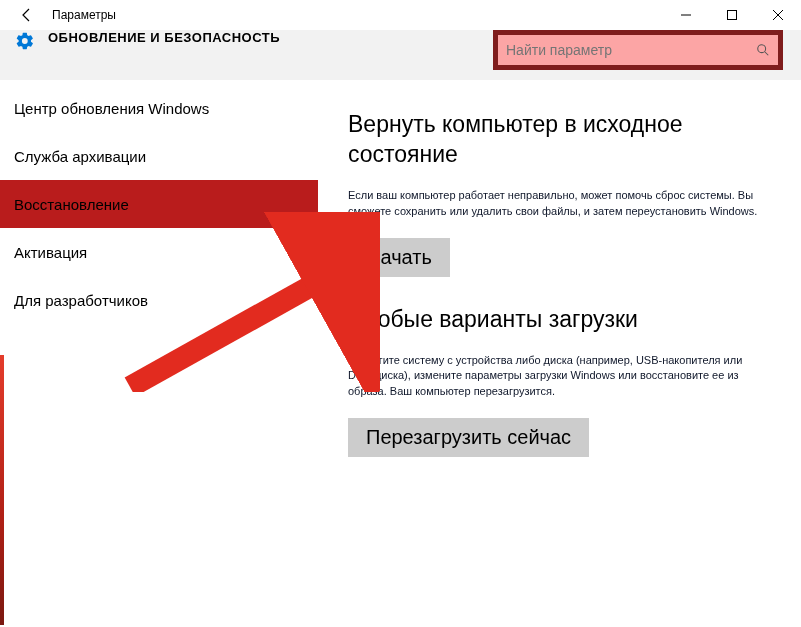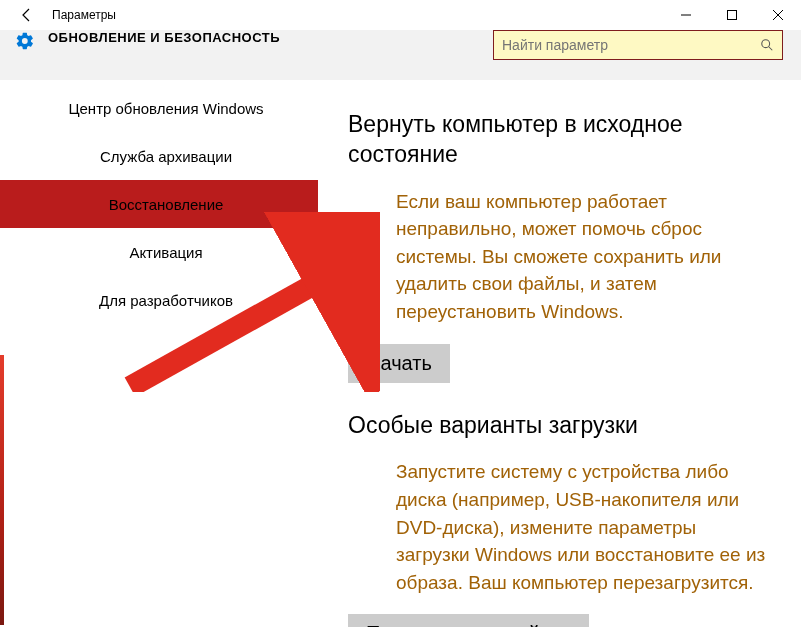--- a/index.html
+++ b/index.html
@@ -8,33 +8,33 @@
 .titlebar { height: 30px; display: flex; align-items: center; padding-left: 12px; background: #fff; }
 .back-btn { width: 30px; height: 30px; display: flex; align-items: center; justify-content: center; cursor: pointer; font-size: 14px; }
 .title-text { font-size: 12px; margin-left: 10px; color: #000; }
 .win-controls { margin-left: auto; display: flex; }
 .win-btn { width: 46px; height: 30px; display: flex; align-items: center; justify-content: center; cursor: pointer; }
 .win-btn svg { width: 10px; height: 10px; }
 
 .header { height: 50px; background: #f2f2f2; display: flex; align-items: flex-start; padding: 0 18px 0 14px; }
 .gear { width: 22px; height: 22px; margin-right: 12px; display: flex; align-items: center; justify-content: center; color: #0078d7; }
 .header-title { font-size: 13px; font-weight: 600; letter-spacing: 0.5px; color: #000; }
-.search-box { margin-left: auto; width: 290px; height: 30px; border: 1px solid #7f1d1d; background: #fef9c3; display: flex; align-items: center; }
+.search-box { margin-left: auto; width: 290px; height: 40px; border: 5px solid #7f1d1d; background: #fca5a5; display: flex; align-items: center; }
 .search-input { flex: 1; border: none; outline: none; padding: 0 8px; font-size: 14px; color: #666; background: transparent; }
 .search-icon { width: 30px; display: flex; align-items: center; justify-content: center; color: #555; }
 
 .body { display: flex; height: calc(627px - 80px); }
 .sidebar { width: 318px; background: #fff; padding-top: 4px; position: relative; }
 .side-red { position: absolute; left: 0; top: 275px; width: 4px; height: 270px; background: linear-gradient(#e43c2b 0%, #b02016 60%, #7a1810 100%); }
-.side-item { height: 48px; display: flex; align-items: center; padding-left: 14px; font-size: 15px; color: #000; cursor: pointer; justify-content: center; }
+.side-item { height: 48px; display: flex; align-items: center; padding-left: 14px; font-size: 15px; color: #000; cursor: pointer; }
 .side-item.selected { background: #b91c1c; }
 
 .content { flex: 1; padding: 30px 30px 0 30px; }
 .section-title { font-size: 23px; font-weight: 400; color: #000; margin-bottom: 18px; line-height: 1.3; }
-.section-text { font-size: 19px; color: #a16207; line-height: 1.45; margin-bottom: 18px; margin-left: 48px; }
+.section-text { font-size: 11px; color: #0f172a; line-height: 1.45; margin-bottom: 18px; }
 .btn { display: inline-block; background: #cccccc; border: none; padding: 8px 18px; font-size: 20px; cursor: pointer; margin-bottom: 28px; }
 
 .arrow { position: absolute; left: 120px; top: 212px; pointer-events: none; z-index: 10; }
 </style>
 </head>
 <body>
 
 <div class="titlebar">
   <div class="back-btn">
     <svg viewBox="0 0 16 16" width="16" height="16">

